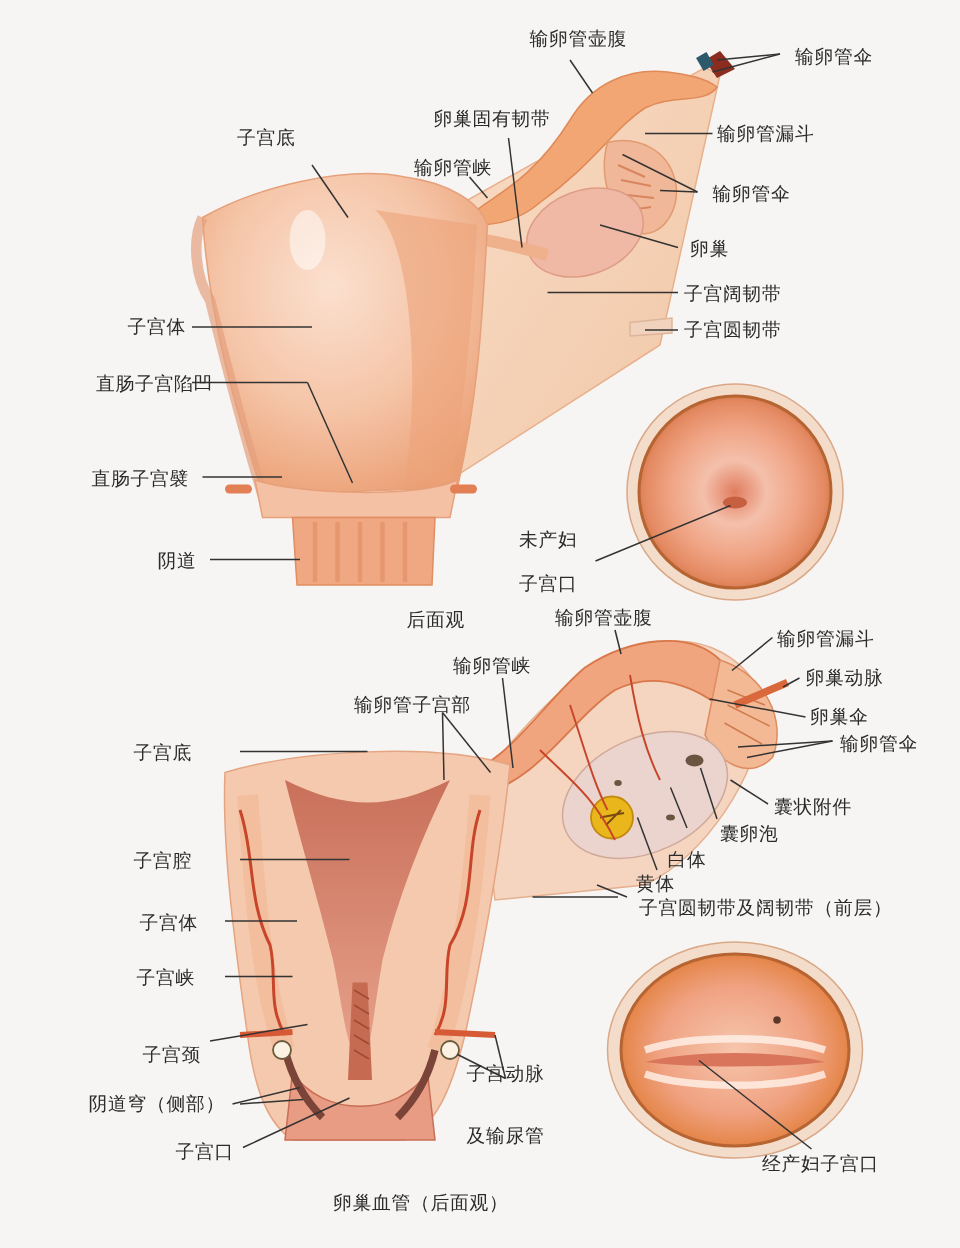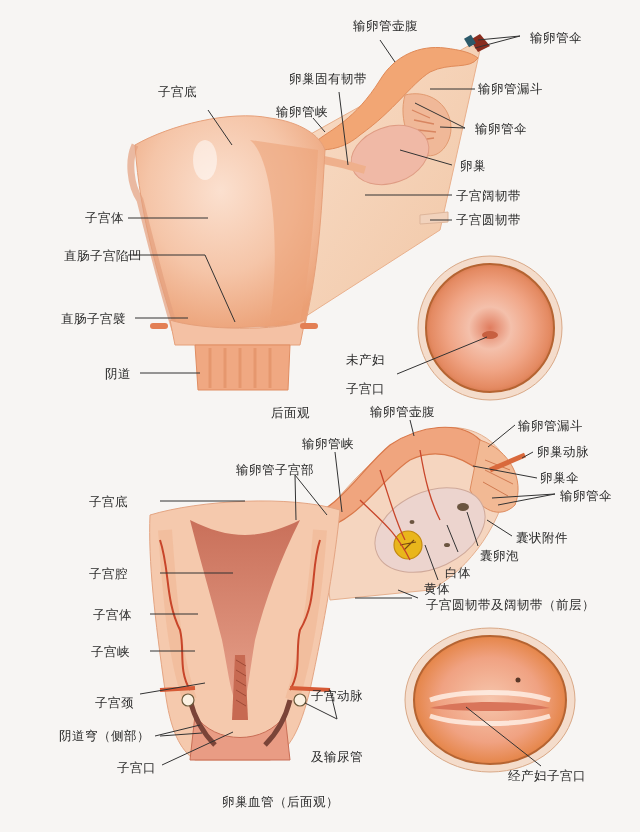--- a/index.html
+++ b/index.html
@@ -229,18 +229,18 @@
 <div class="lbl" style="left:516px;top:530px;">囊状附件</div>
 <div class="lbl" style="left:480px;top:548px;">囊卵泡</div>
 <div class="lbl" style="left:89px;top:566px;">子宫腔</div>
 <div class="lbl" style="left:445px;top:565px;">白体</div>
 <div class="lbl" style="left:424px;top:581px;">黄体</div>
 <div class="lbl" style="left:426px;top:597px;">子宫圆韧带及阔韧带（前层）</div>
 <div class="lbl" style="left:93px;top:607px;">子宫体</div>
 <div class="lbl" style="left:91px;top:644px;">子宫峡</div>
 <div class="lbl" style="left:95px;top:695px;">子宫颈</div>
 <div class="lbl" style="left:59px;top:728px;">阴道穹（侧部）</div>
-<div class="lbl" style="left:311px;top:688px;">子宫动脉</div>
+<div class="lbl" style="left:311px;top:708px;">子宫动脉</div>
 <div class="lbl" style="left:311px;top:749px;">及输尿管</div>
 <div class="lbl" style="left:117px;top:760px;">子宫口</div>
 <div class="lbl caption" style="left:222px;top:794px;">卵巢血管（后面观）</div>
 
 <div class="lbl" style="left:508px;top:768px;">经产妇子宫口</div>
 
 </body></html>

